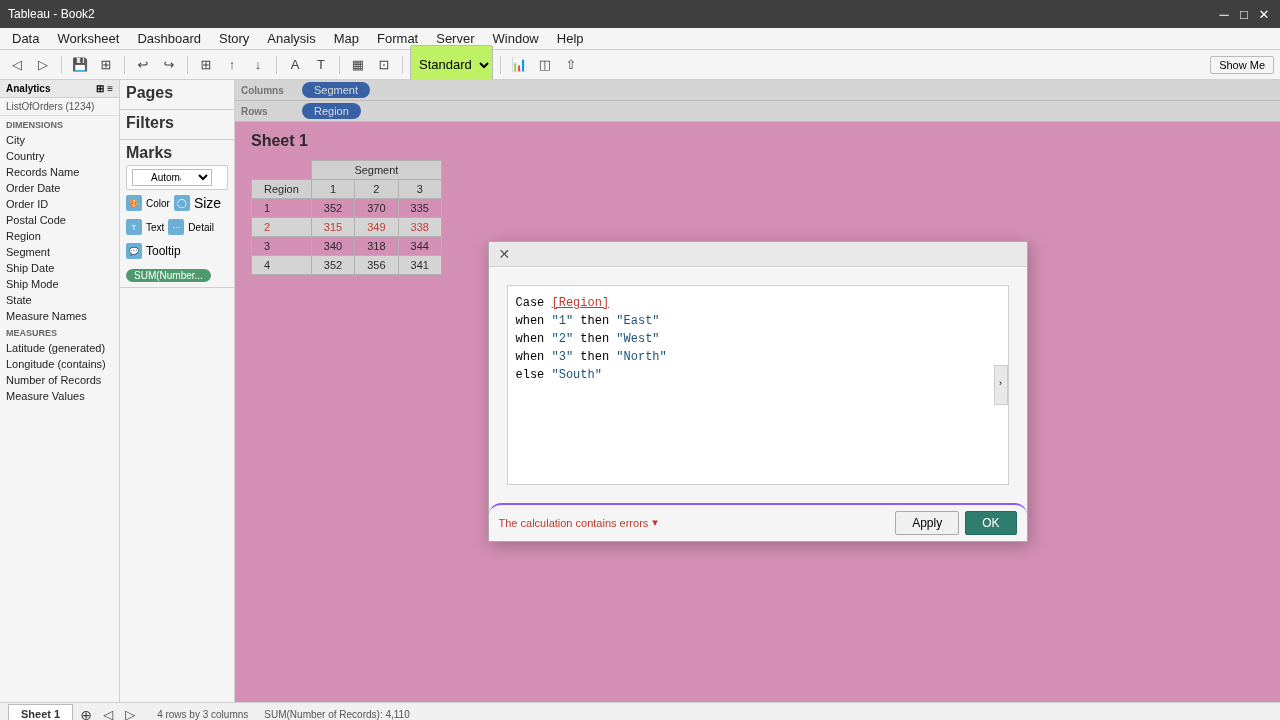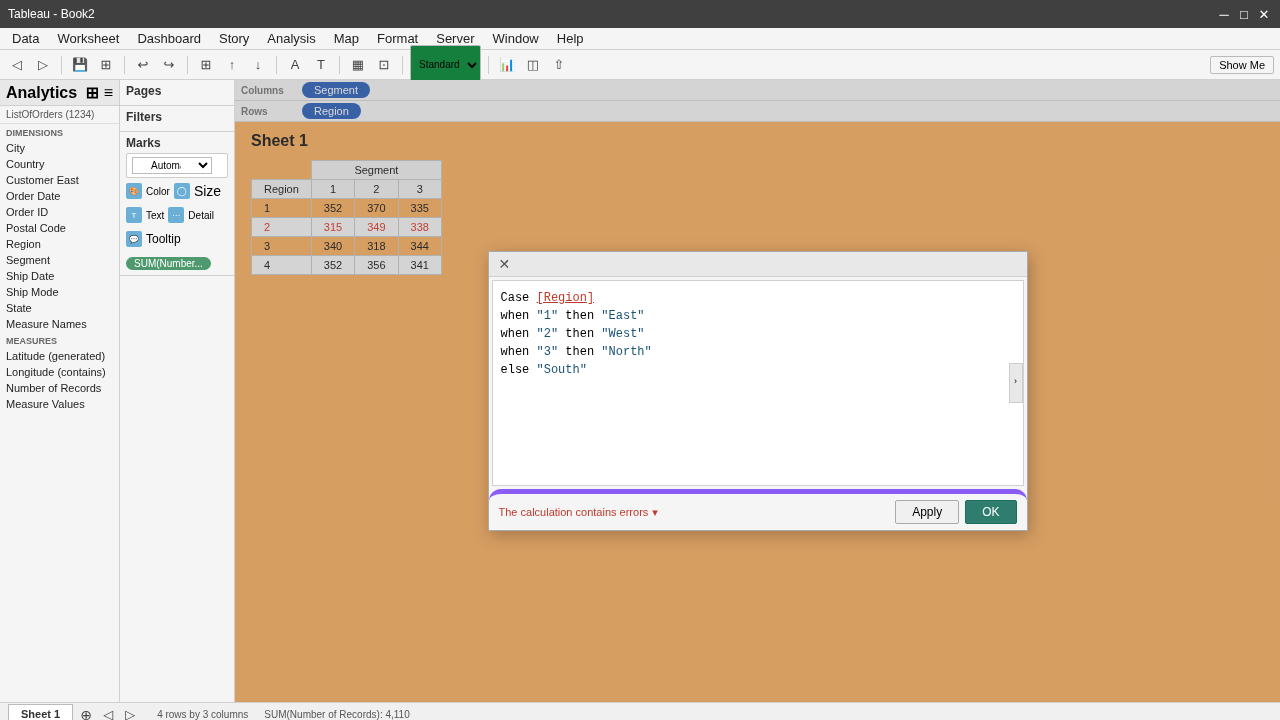--- a/index.html
+++ b/index.html
@@ -47,22 +47,22 @@
       gap: 4px;
     }
     .toolbar-btn {
       width: 22px; height: 22px;
       display: flex; align-items: center; justify-content: center;
       cursor: pointer; border: 1px solid transparent; border-radius: 2px;
       font-size: 13px; color: #444;
     }
     .toolbar-sep { width: 1px; height: 18px; background: #ccc; margin: 0 3px; }
     .toolbar-select {
-      height: 40px; padding: 0 4px; font-size: 10px;
-      border: 1px solid #bbb; background: #15803d; border-radius: 2px;
+      height: 40px; padding: 0 4px; font-size: 13px;
+      border: 1px solid #bbb; background: #bef264; border-radius: 2px;
     }
     .show-me-btn {
       margin-left: auto;
       background: #f5f5f5;
       border: 1px solid #bbb;
       padding: 2px 8px;
       font-size: 11px;
       cursor: pointer;
       border-radius: 2px;
     }
@@ -79,21 +79,21 @@
       background: #f5f5f5;
       border-right: 1px solid #d0d0d0;
       display: flex;
       flex-direction: column;
       font-size: 11px;
     }
     .sidebar-header {
       background: #e8e8e8;
       padding: 3px 6px;
       font-weight: bold;
-      font-size: 16px;
+      font-size: 10px;
       display: flex;
       align-items: center;
       justify-content: space-between;
       border-bottom: 1px solid #d0d0d0;
     }
     .sidebar-section-label {
       font-size: 9px;
       font-weight: bold;
       color: #666;
       padding: 4px 6px 2px 6px;
@@ -111,21 +111,21 @@
       background: #f5f5f5;
       border-right: 1px solid #d0d0d0;
       display: flex;
       flex-direction: column;
     }
     .panel-section {
       border-bottom: 1px solid #d0d0d0;
       padding: 4px 6px;
     }
     .panel-title {
-      font-size: 12px;
+      font-size: 16px;
       font-weight: bold;
       color: #333;
       margin-bottom: 3px;
     }
     .marks-card {
       background: #fff;
       border: 1px solid #ccc;
       border-radius: 2px;
       padding: 3px 5px;
       margin-bottom: 3px;
@@ -160,21 +160,21 @@
       cursor: pointer;
       white-space: nowrap;
       overflow: hidden;
       text-overflow: ellipsis;
       max-width: 100%;
     }
 
     
     .canvas-area {
       flex: 1;
-      background: #fdba74;
+      background: #f9a8d4;
       position: relative;
       overflow: hidden;
     }
 
     
     .view-header {
       display: flex;
       align-items: center;
       padding: 2px 6px;
       border-bottom: 1px solid #e0e0e0;
@@ -273,21 +273,21 @@
       font-size: 14px;
       color: #555;
       cursor: pointer;
       background: none;
       border: none;
     }
     .modal-body {
       flex: 1;
       background: #fff;
       border: 1px solid #d0d0d0;
-      margin: 3px;
+      margin: 18px;
       padding: 8px;
       font-family: 'Courier New', monospace;
       font-size: 12px;
       line-height: 1.5;
       min-height: 200px;
       position: relative;
     }
     .modal-expand-btn {
       position: absolute;
       right: 0;
@@ -301,21 +301,21 @@
       display: flex;
       align-items: center;
       justify-content: center;
       font-size: 9px;
     }
     .modal-footer {
       display: flex;
       align-items: center;
       justify-content: space-between;
       padding: 6px 10px;
-      border-top: 5px solid #8b5cf6;
+      border-top: 2px solid #8b5cf6;
       border-radius: 12px;
     }
     .error-text {
       color: #c0392b;
       font-size: 11px;
       display: flex;
       align-items: center;
       gap: 4px;
     }
     .footer-btns { display: flex; gap: 6px; }
@@ -438,21 +438,21 @@
     <div class="sidebar-header">
       <span>Analytics</span>
       <span>⊞ ≡</span>
     </div>
     <div style="padding:3px 6px; font-size:10px; color:#555; border-bottom:1px solid #ddd;">
       <span>ListOfOrders (1234)</span>
     </div>
     <div class="sidebar-section-label">Dimensions</div>
     <div class="sidebar-item">City</div>
     <div class="sidebar-item">Country</div>
-    <div class="sidebar-item">Customer East</div>
+    <div class="sidebar-item">Records Name</div>
     <div class="sidebar-item">Order Date</div>
     <div class="sidebar-item">Order ID</div>
     <div class="sidebar-item">Postal Code</div>
     <div class="sidebar-item">Region</div>
     <div class="sidebar-item">Segment</div>
     <div class="sidebar-item">Ship Date</div>
     <div class="sidebar-item">Ship Mode</div>
     <div class="sidebar-item">State</div>
     <div class="sidebar-item">Measure Names</div>
     <div class="sidebar-section-label">Measures</div>

